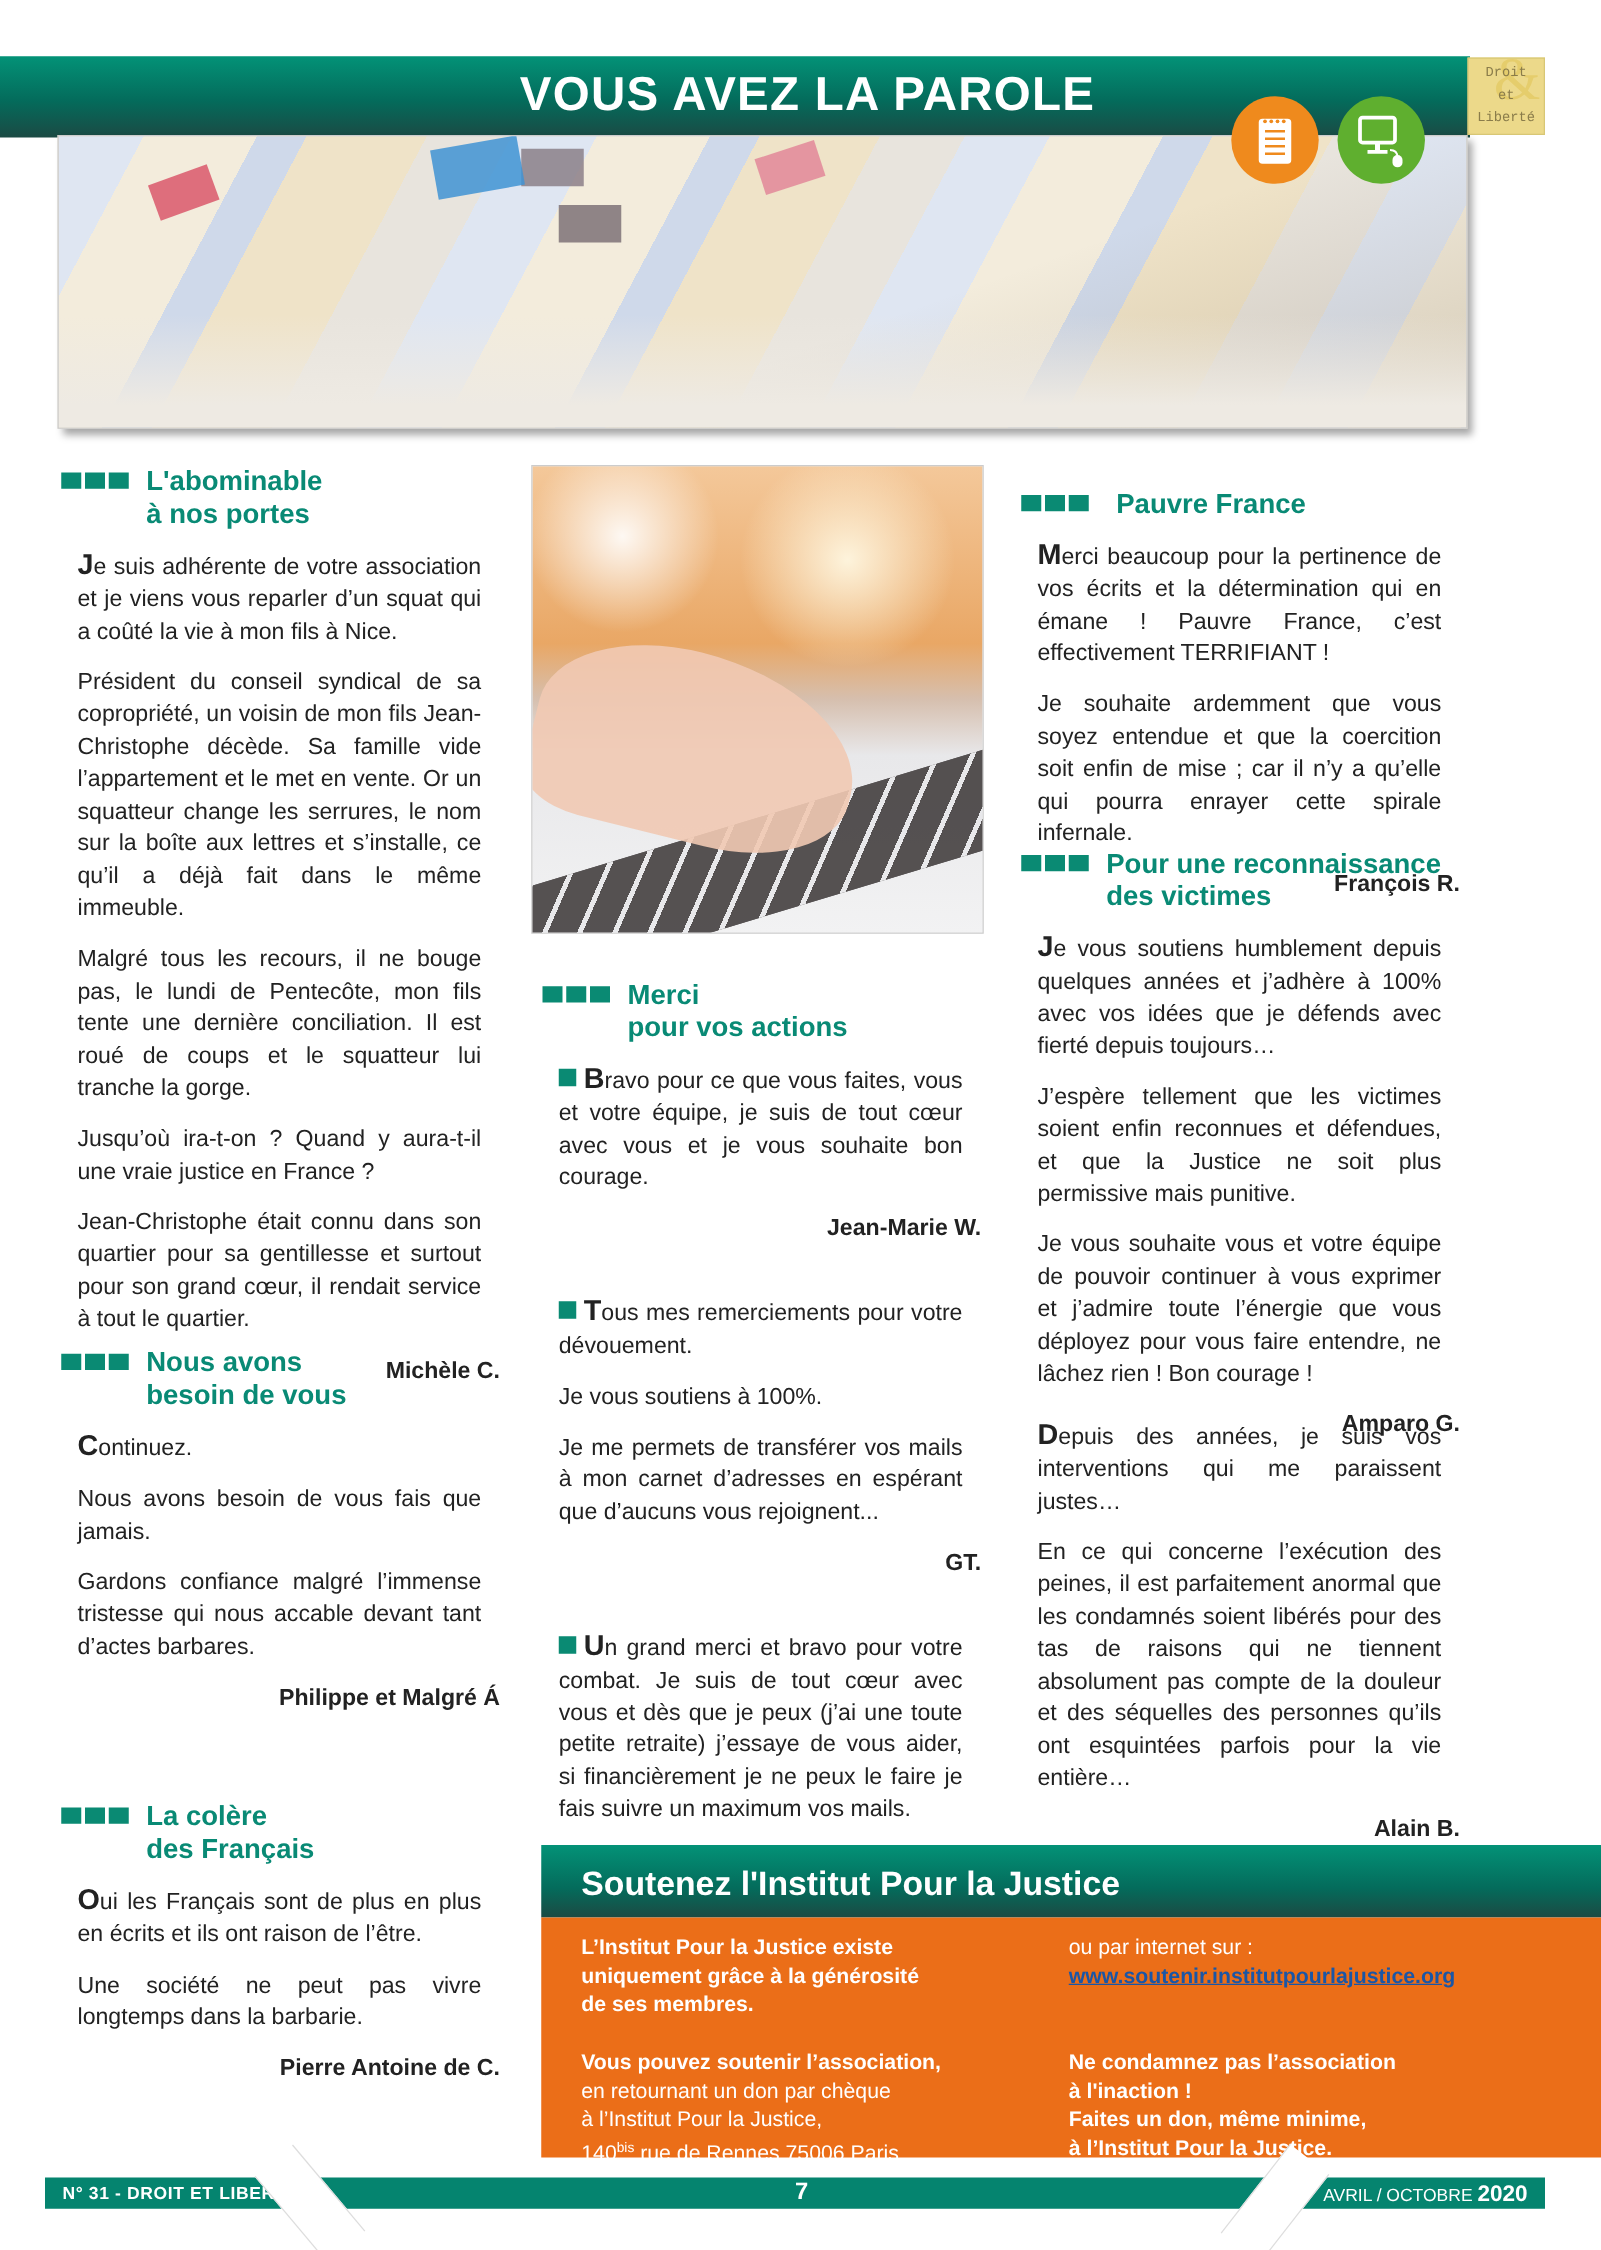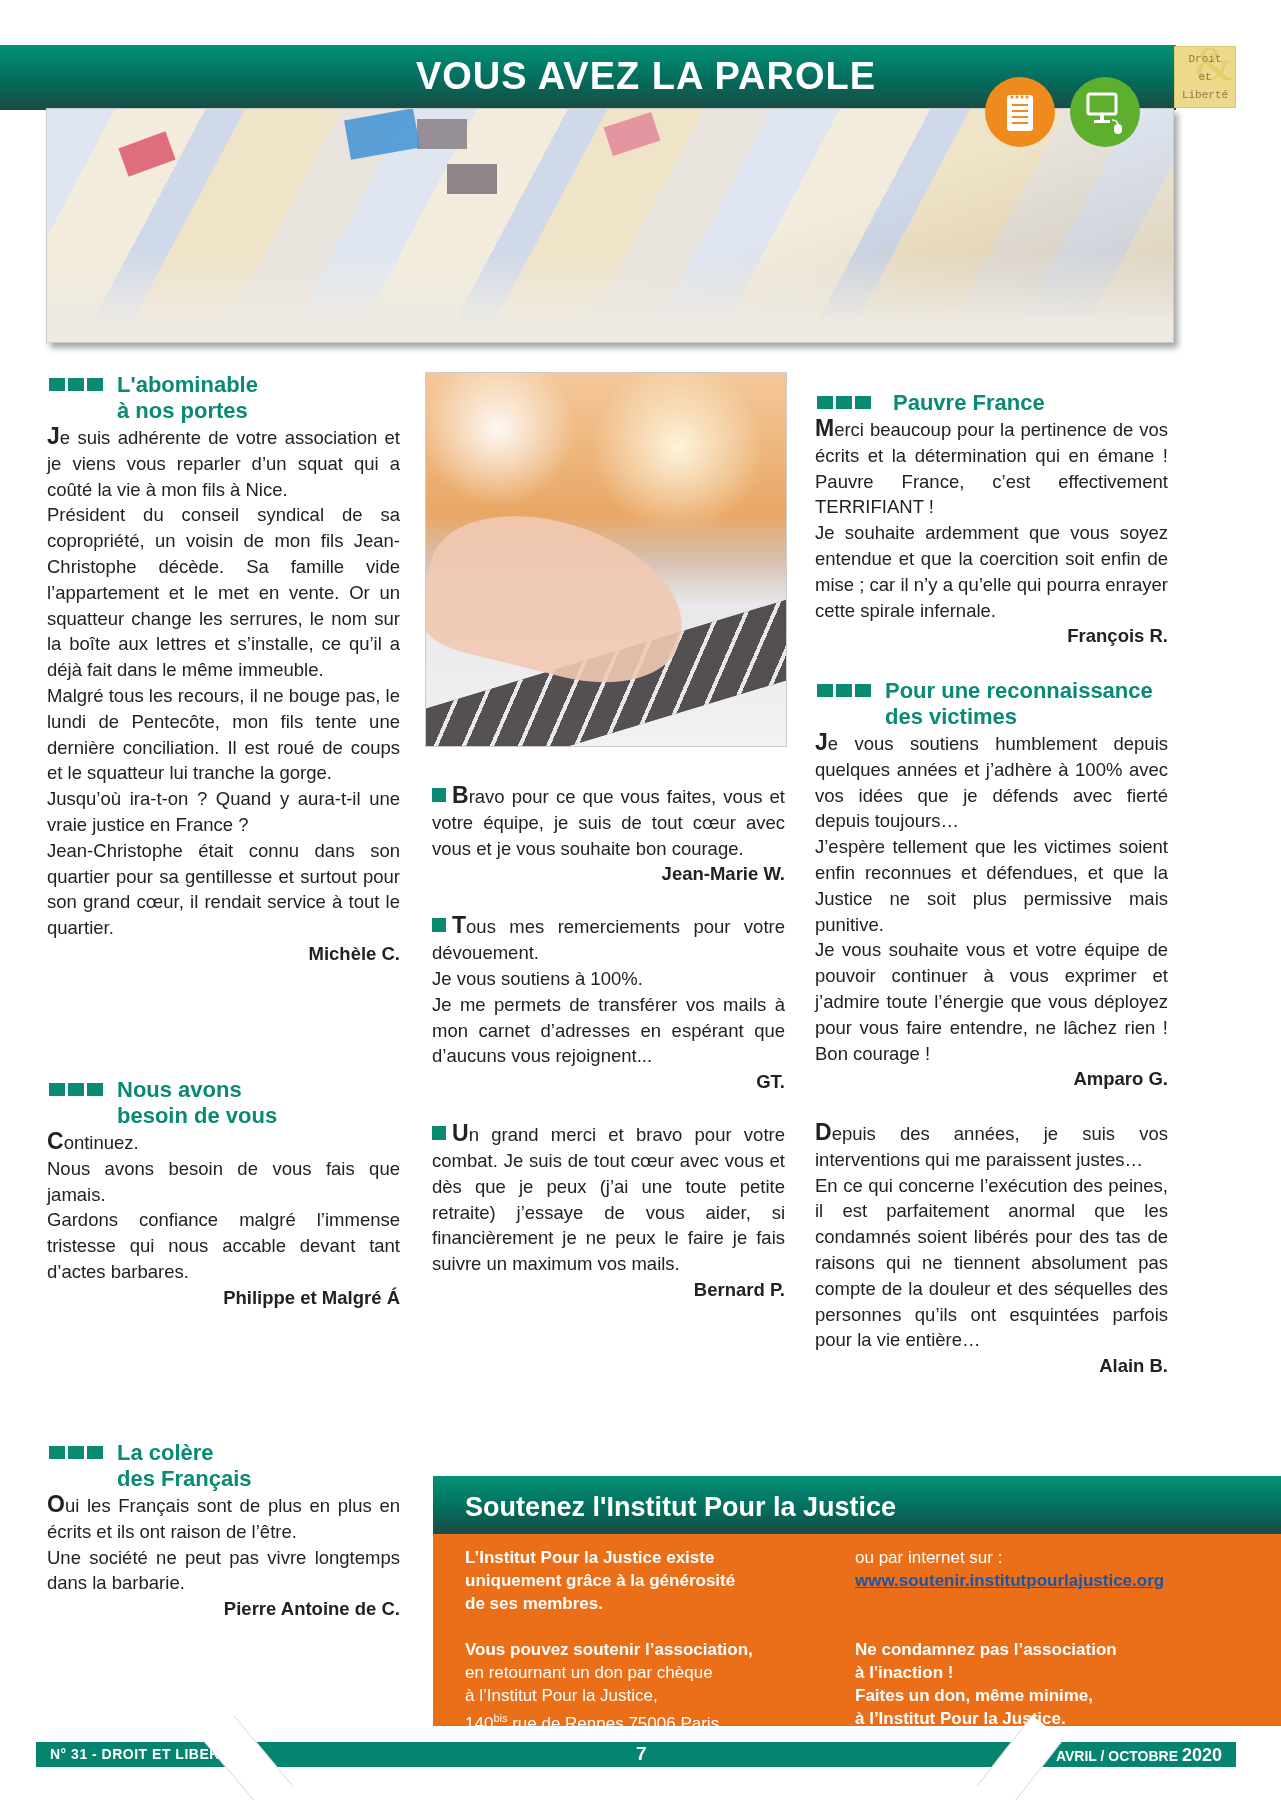--- a/index.html
+++ b/index.html
@@ -43,21 +43,21 @@
   .col2 { left: 432px; }
   .col3 { left: 815px; }
 
   .art-title { color: #098a75; font-weight: bold; font-size: 22px; line-height: 26px;
     position: relative; padding-left: 70px; }
   .art-title .sq { position: absolute; left: 2px; top: 6px; display: flex; gap: 3px; }
   .art-title .sq i { display: block; width: 16px; height: 13px; background: #0a8a73; }
   .art-title .l2 { display: block; }
 
   .body { font-size: 18.5px; line-height: 25.8px; text-align: justify; color: #222; }
-  .body p { margin: 0; }
+  .body p { margin: 15px; }
   .body .cap { font-weight: bold; font-size: 23px; }
   .bullet { display: inline-block; width: 14px; height: 14px; background: #0a8a73;
     margin-right: 6px; vertical-align: 1px; }
   .sig { text-align: right; font-weight: bold; font-size: 18.5px; line-height: 26px; color: #222; }
 
   .typing { position: absolute; left: 425px; top: 372px; width: 362px; height: 375px;
     border: 1px solid #ccc; overflow: hidden;
     background:
       radial-gradient(circle at 20% 15%, rgba(255,255,255,.9) 0, rgba(255,255,255,0) 18%),
       radial-gradient(circle at 70% 20%, rgba(255,250,230,.9) 0, rgba(255,255,255,0) 22%),
@@ -78,21 +78,21 @@
   .sup-right { position: absolute; left: 422px; top: 12px; width: 420px; }
   .sup-body b { font-weight: bold; }
   .sup-link { color: #1a56a6; text-decoration: underline; font-weight: bold; }
   sup { font-size: 11px; }
 
   
   .foot { position: absolute; left: 36px; top: 1742px; width: 1200px; height: 25px; background: #05846f; }
   .foot-left { position: absolute; left: 14px; top: 4px; color: #fff; font-weight: bold; font-size: 14px;
     letter-spacing: .5px; }
   .foot-page { position: absolute; left: 600px; top: 1px; color: #fff; font-weight: bold; font-size: 19px; }
-  .foot-right { position: absolute; right: 14px; top: 3px; color: #fff; font-weight: bold; font-size: 14px; }
+  .foot-right { position: absolute; right: 14px; top: 3px; color: #fff; font-weight: normal; font-size: 14px; }
   .foot-right b { font-size: 18px; }
   .notch { position: absolute; width: 40px; height: 90px; background: #fff; border-left: 1px solid #ddd;
     border-right: 1px solid #ddd; }
   .notch1 { left: 228px; top: 1718px; transform: rotate(-40deg); }
   .notch2 { left: 1000px; top: 1718px; transform: rotate(38deg); }
 </style>
 </head>
 <body>
 
 <div class="hdr">
@@ -194,20 +194,29 @@
   </div>
   <div class="sig">Pierre Antoine de C.</div>
 </div>
 
 <div class="typing">
   <div class="keys"></div>
   <div class="hands"></div>
 </div>
 
 <div class="col col2" style="top:783px;">
+  <div class="art-title">
+    <span class="sq">
+        <i></i>
+        <i></i>
+        <i></i>
+      </span>
+    <span>Merci</span>
+    <span class="l2">pour vos actions</span>
+  </div>
   <div class="body">
     <p><span class="bullet"></span><span class="cap">B</span><span>ravo pour ce que vous faites, vous et votre équipe, je suis de tout cœur avec vous et je vous souhaite bon courage.</span></p>
   </div>
   <div class="sig">Jean-Marie W.</div>
   <div style="height:26px"></div>
   <div class="body">
     <p><span class="bullet"></span><span class="cap">T</span><span>ous mes remerciements pour votre dévouement.</span></p>
     <p>Je vous soutiens à 100%.</p>
     <p>Je me permets de transférer vos mails à mon carnet d’adresses en espérant que d’aucuns vous rejoignent...</p>
   </div>

